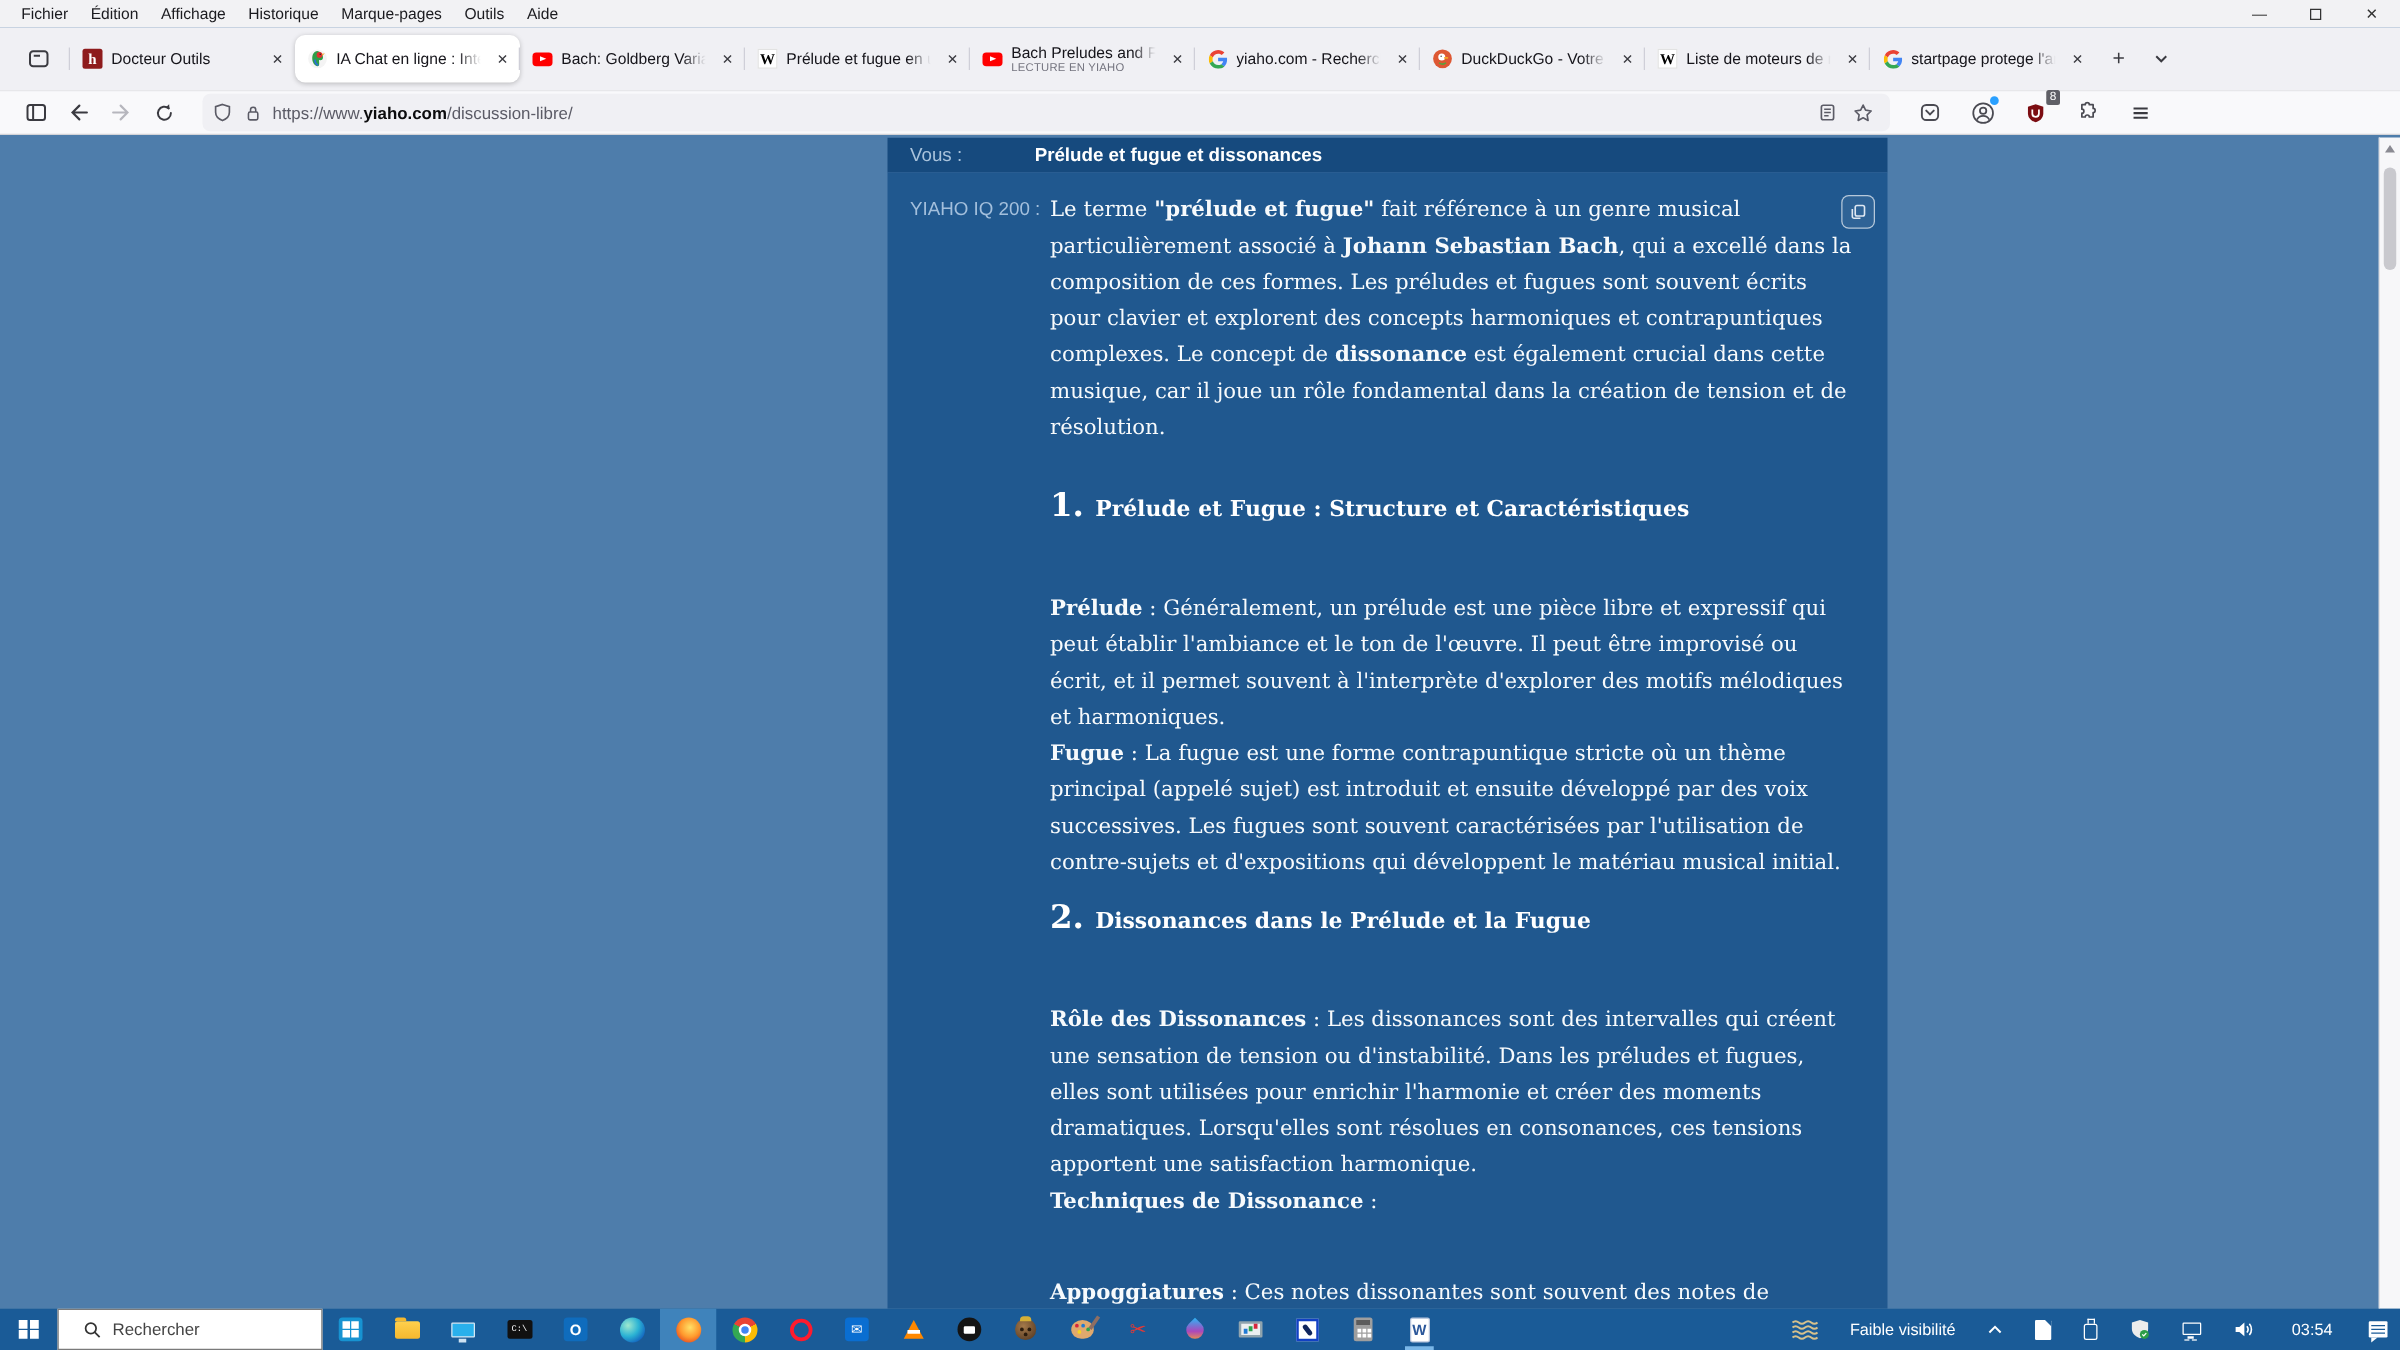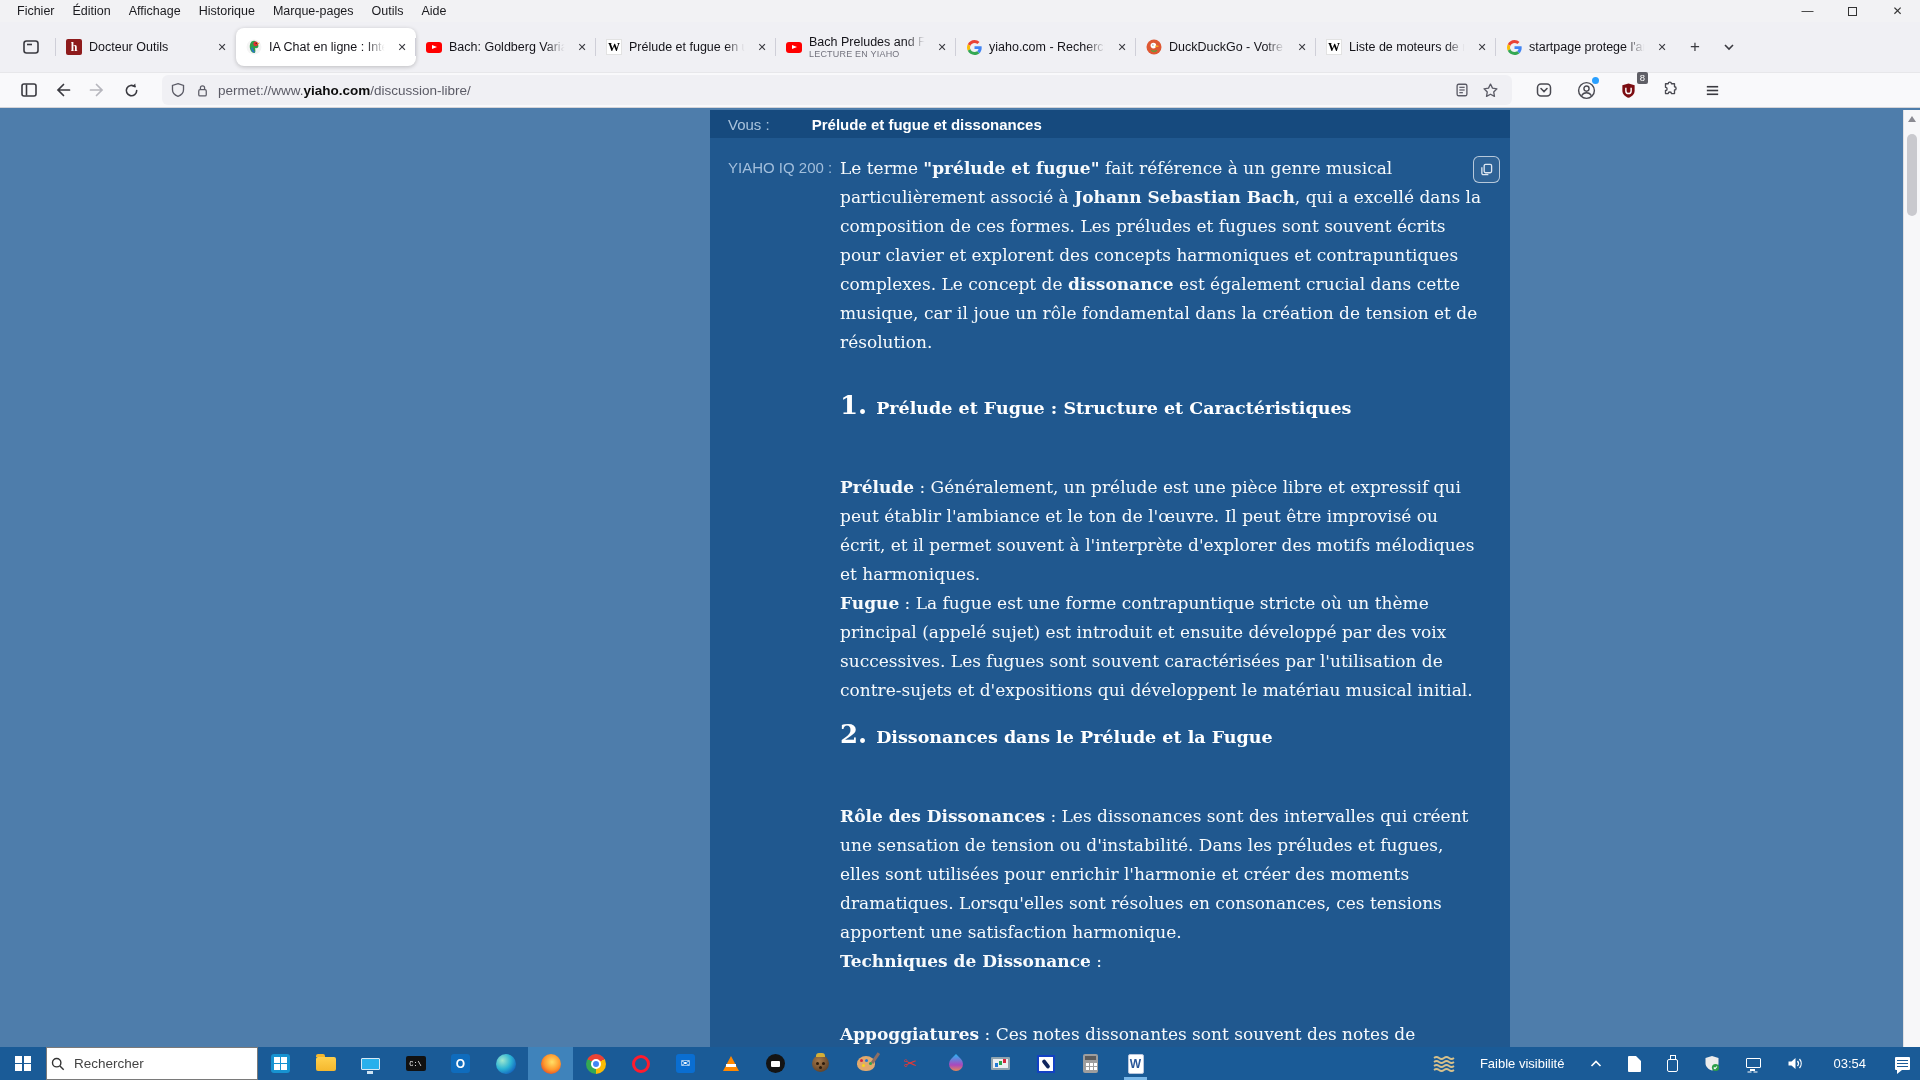--- a/index.html
+++ b/index.html
@@ -56,21 +56,21 @@
   .tb-btn { position:relative; width:28px; height:28px; display:flex; align-items:center; justify-content:center; }
   .badge { position:absolute; top:-4px; right:-6px; background:#5f5f66; color:#fff; font-size:9.5px;
            padding:0 3px; border-radius:2px; line-height:12px; }
   .blue-dot { position:absolute; top:1px; right:1px; width:7px; height:7px; border-radius:50%; background:#2aa0ff; }
 
   
   .content { position:absolute; top:110px; left:0; width:1920px; height:937px; background:#4e7dab; overflow:hidden; }
   .chat-panel { position:absolute; left:710px; top:0; width:800px; height:937px; }
   .user-bar { height:28px; background:#164a7e; display:flex; align-items:center; padding-left:18px;
               font-size:15px; overflow:hidden; }
-  .user-label { color:#a9c3dc; margin-right:0; }
+  .user-label { color:#a9c3dc; margin-right:16px; }
   .user-msg { color:#ffffff; font-weight:bold;padding-left:42px; }
   .answer { position:relative; height:909px; background:#20588f; overflow:hidden;
             display:flex; align-items:flex-start; padding:16px 14px 0 18px; }
   .assistant-label { flex:0 0 112px; color:#a3bfdc; font-size:15px; padding-top:5px;
                      font-family:"Liberation Sans","DejaVu Sans",sans-serif; }
   .answer-body { flex:1; color:#f7fafc; font-family:"DejaVu Serif","Liberation Serif",serif;
                  font-size:17px; line-height:29px; padding-right:8px; }
   .para { white-space:pre-line; }
   .mt-h { margin-top:15px; }
   .mt-h1 { margin-top:34px; }
@@ -89,21 +89,21 @@
            border-left:4.5px solid transparent; border-right:4.5px solid transparent; border-bottom:6px solid #8a8a92; }
   .sb-thumb { position:absolute; top:24px; left:3px; width:10px; height:82px; background:#c9c9ce; border-radius:5px; }
 
   
   .taskbar { position:absolute; top:1047px; left:0; width:1920px; height:33px; background:#1a5b97;
              display:flex; align-items:center; color:#fff; }
   .start-btn { width:46px; height:33px; display:flex; align-items:center; justify-content:center; }
   .winflag { display:grid; grid-template-columns:7px 7px; grid-template-rows:7px 7px; gap:1.5px; }
   .winflag span { background:#fff; }
   .search-box { width:212px; height:33px; background:#fff; border:1px solid #7a7a7a; display:flex;
-                align-items:center; padding:0 4px; gap:9px; color:#444; font-size:13.5px; }
+                align-items:center; padding:0 20px; gap:9px; color:#444; font-size:13.5px; }
   .apps { display:flex; align-items:center; height:33px; }
   .app { position:relative; width:45px; height:33px; display:flex; align-items:center; justify-content:center; }
   .app.active { background:#3f83bb; }
   .app.open::after { content:""; position:absolute; bottom:0; left:11px; right:11px; height:3px; background:#7ab7e8; }
   .tray { margin-left:auto; display:flex; align-items:center; gap:26px; padding-right:10px; font-size:13px; }
   .tray-txt { margin-left:-2px; }
   .tray-ic { display:flex; align-items:center; justify-content:center; }
   .clock { font-size:13px; padding:0 3px; }
 
   
@@ -324,21 +324,21 @@
   </div>
 
   <div class="urlbar">
     <svg width="16" height="16" viewBox="0 0 18 18">
         <path d="M9 1.8 L15.2 3.8 V8.8 c0 4 -3 6.2 -6.2 7.4 C5.8 15 2.8 12.8 2.8 8.8 V3.8 Z" fill="none" stroke="#5b5b66" stroke-width="1.5"></path>
       </svg>
     <svg width="15" height="15" viewBox="0 0 18 18" style="margin-left:9px">
         <rect x="4.5" y="8" width="9" height="7.5" rx="1.5" fill="none" stroke="#5b5b66" stroke-width="1.5"></rect>
         <path d="M6.5 8 V5.8 a2.5 2.5 0 0 1 5 0 V8" fill="none" stroke="#5b5b66" stroke-width="1.5"></path>
       </svg>
-    <span class="url-text"><span>permet://www.</span><b>yiaho.com</b><span>/discussion-libre/</span></span>
+    <span class="url-text"><span>https://www.</span><b>yiaho.com</b><span>/discussion-libre/</span></span>
     <span class="urlbar-spacer"></span>
     <div class="tb-btn">
       <svg width="16" height="16" viewBox="0 0 18 18">
           <rect x="3.5" y="2.5" width="11" height="13" rx="1.8" fill="none" stroke="#5b5b66" stroke-width="1.5"></rect>
           <line x1="6" y1="6" x2="12" y2="6" stroke="#5b5b66" stroke-width="1.4"></line>
           <line x1="6" y1="9" x2="12" y2="9" stroke="#5b5b66" stroke-width="1.4"></line>
           <line x1="6" y1="12" x2="10" y2="12" stroke="#5b5b66" stroke-width="1.4"></line>
         </svg>
     </div>
     <div class="tb-btn">

